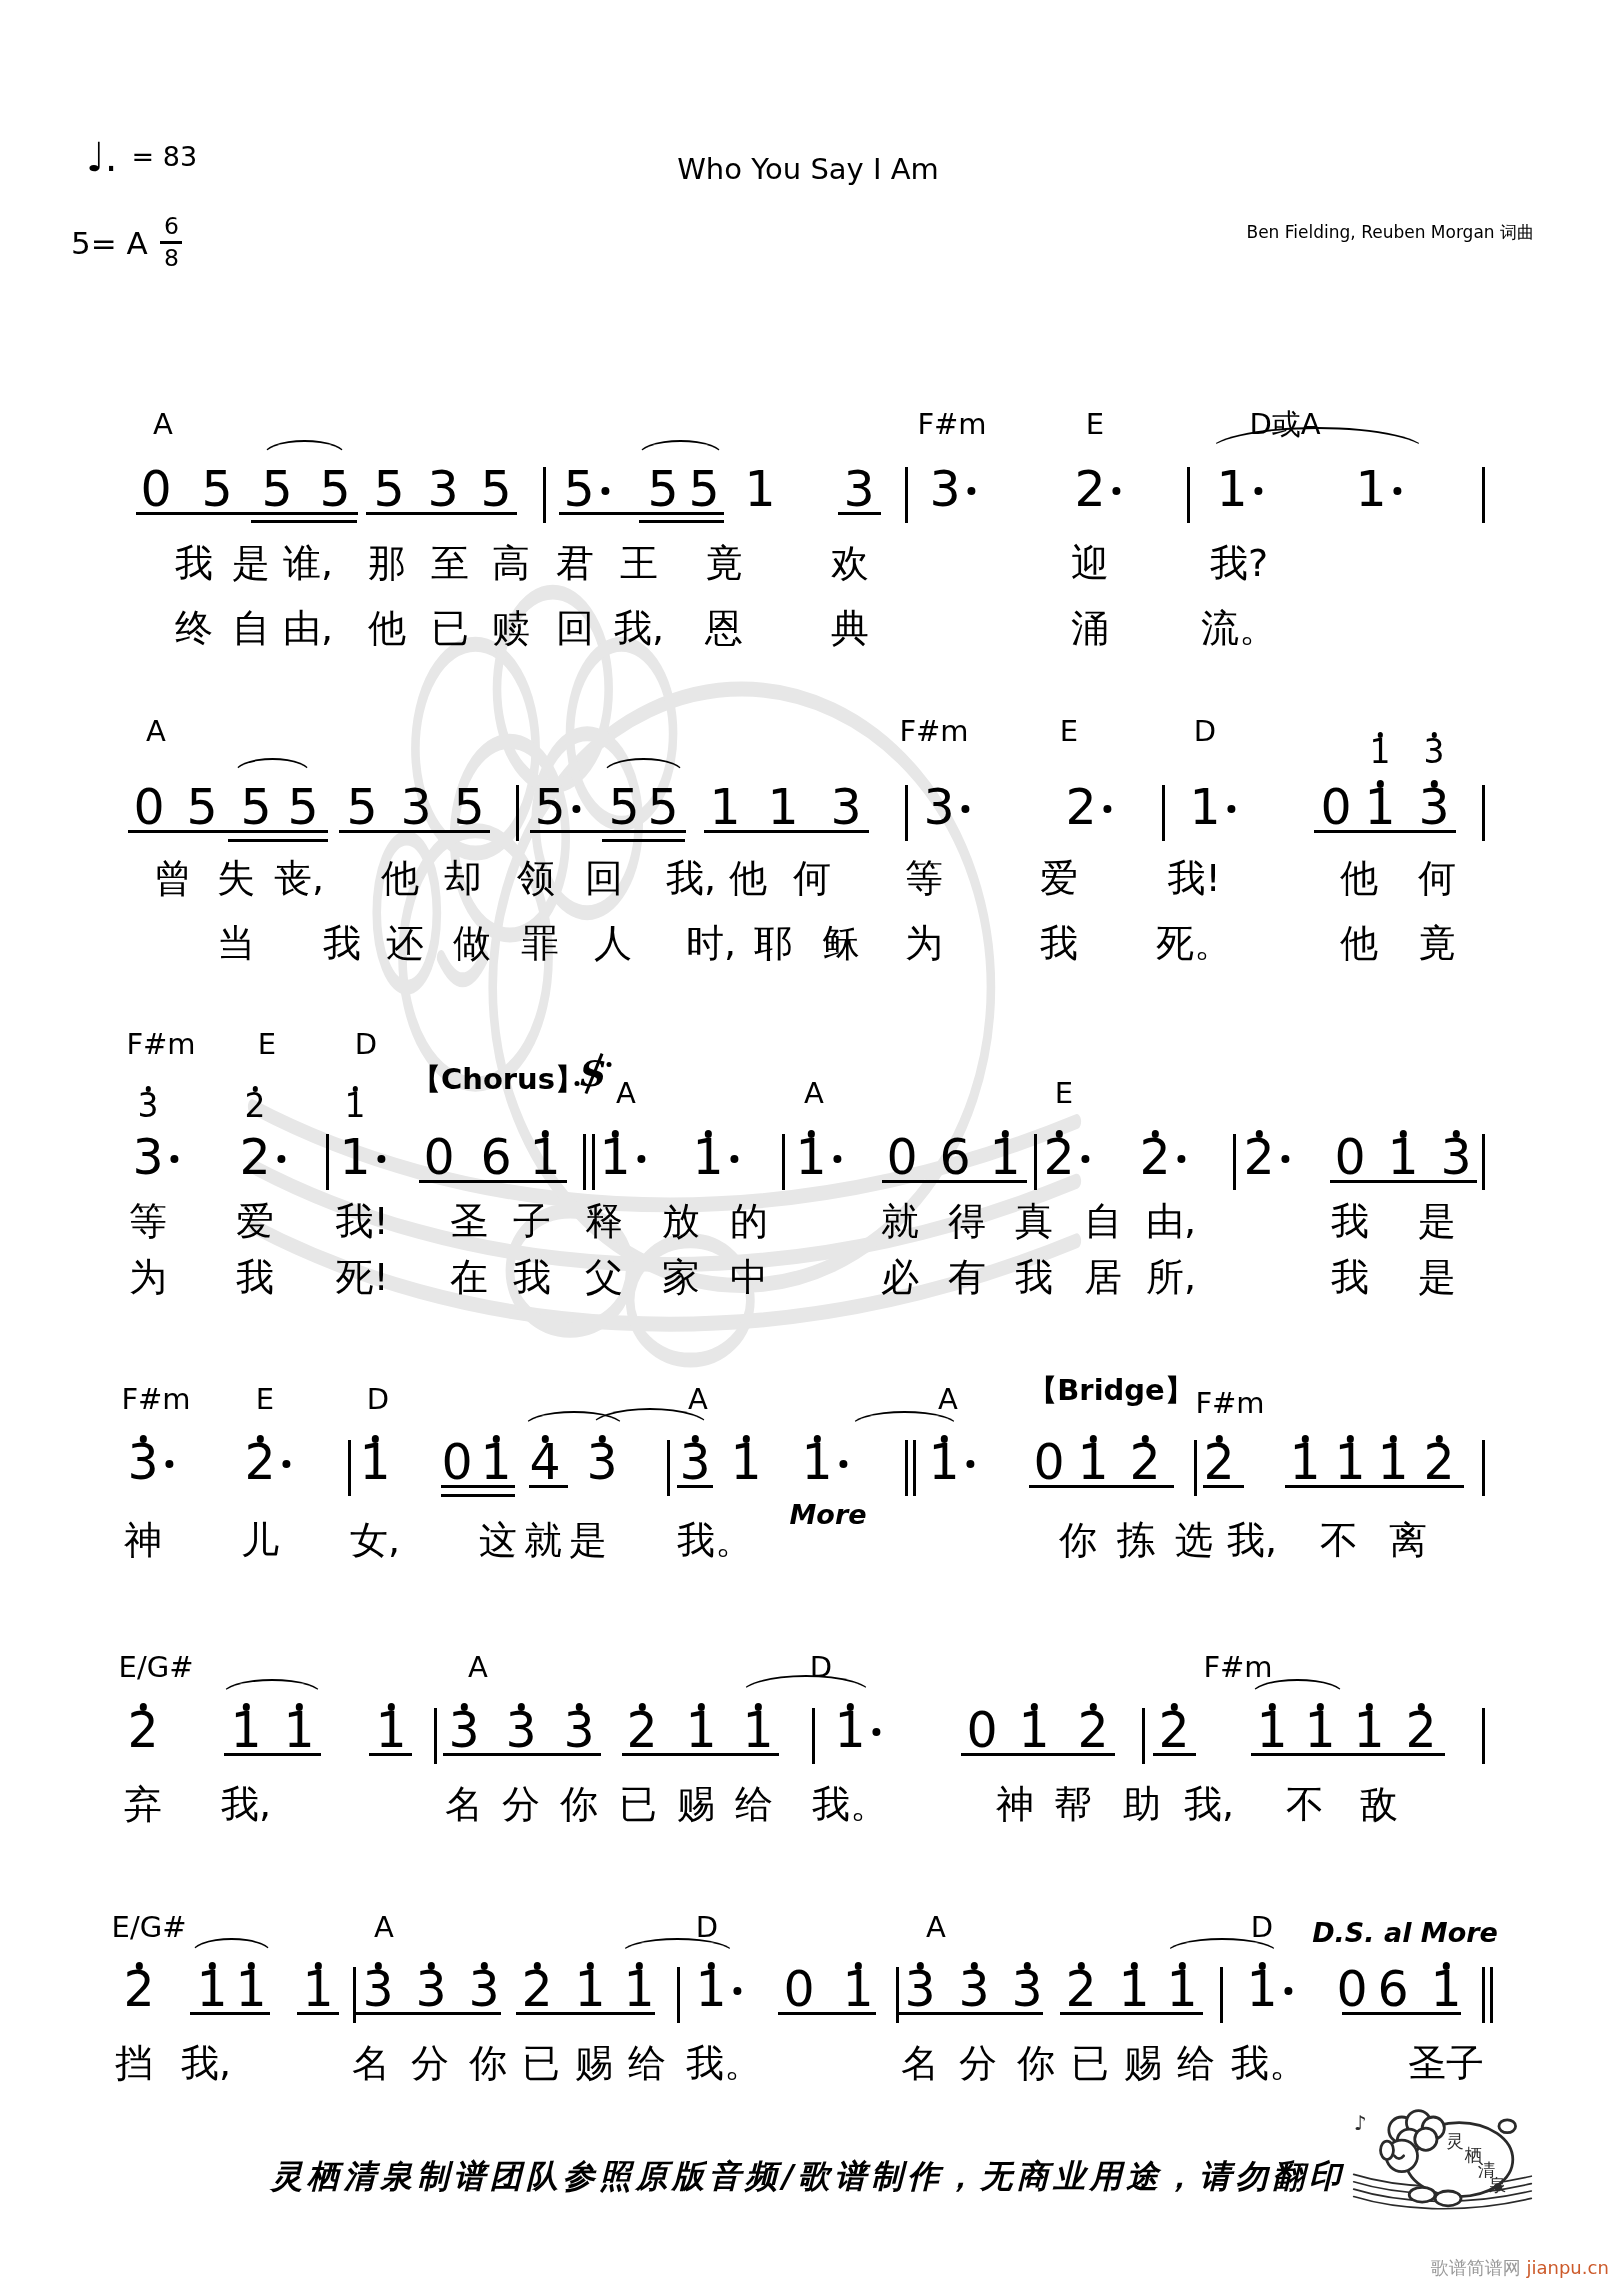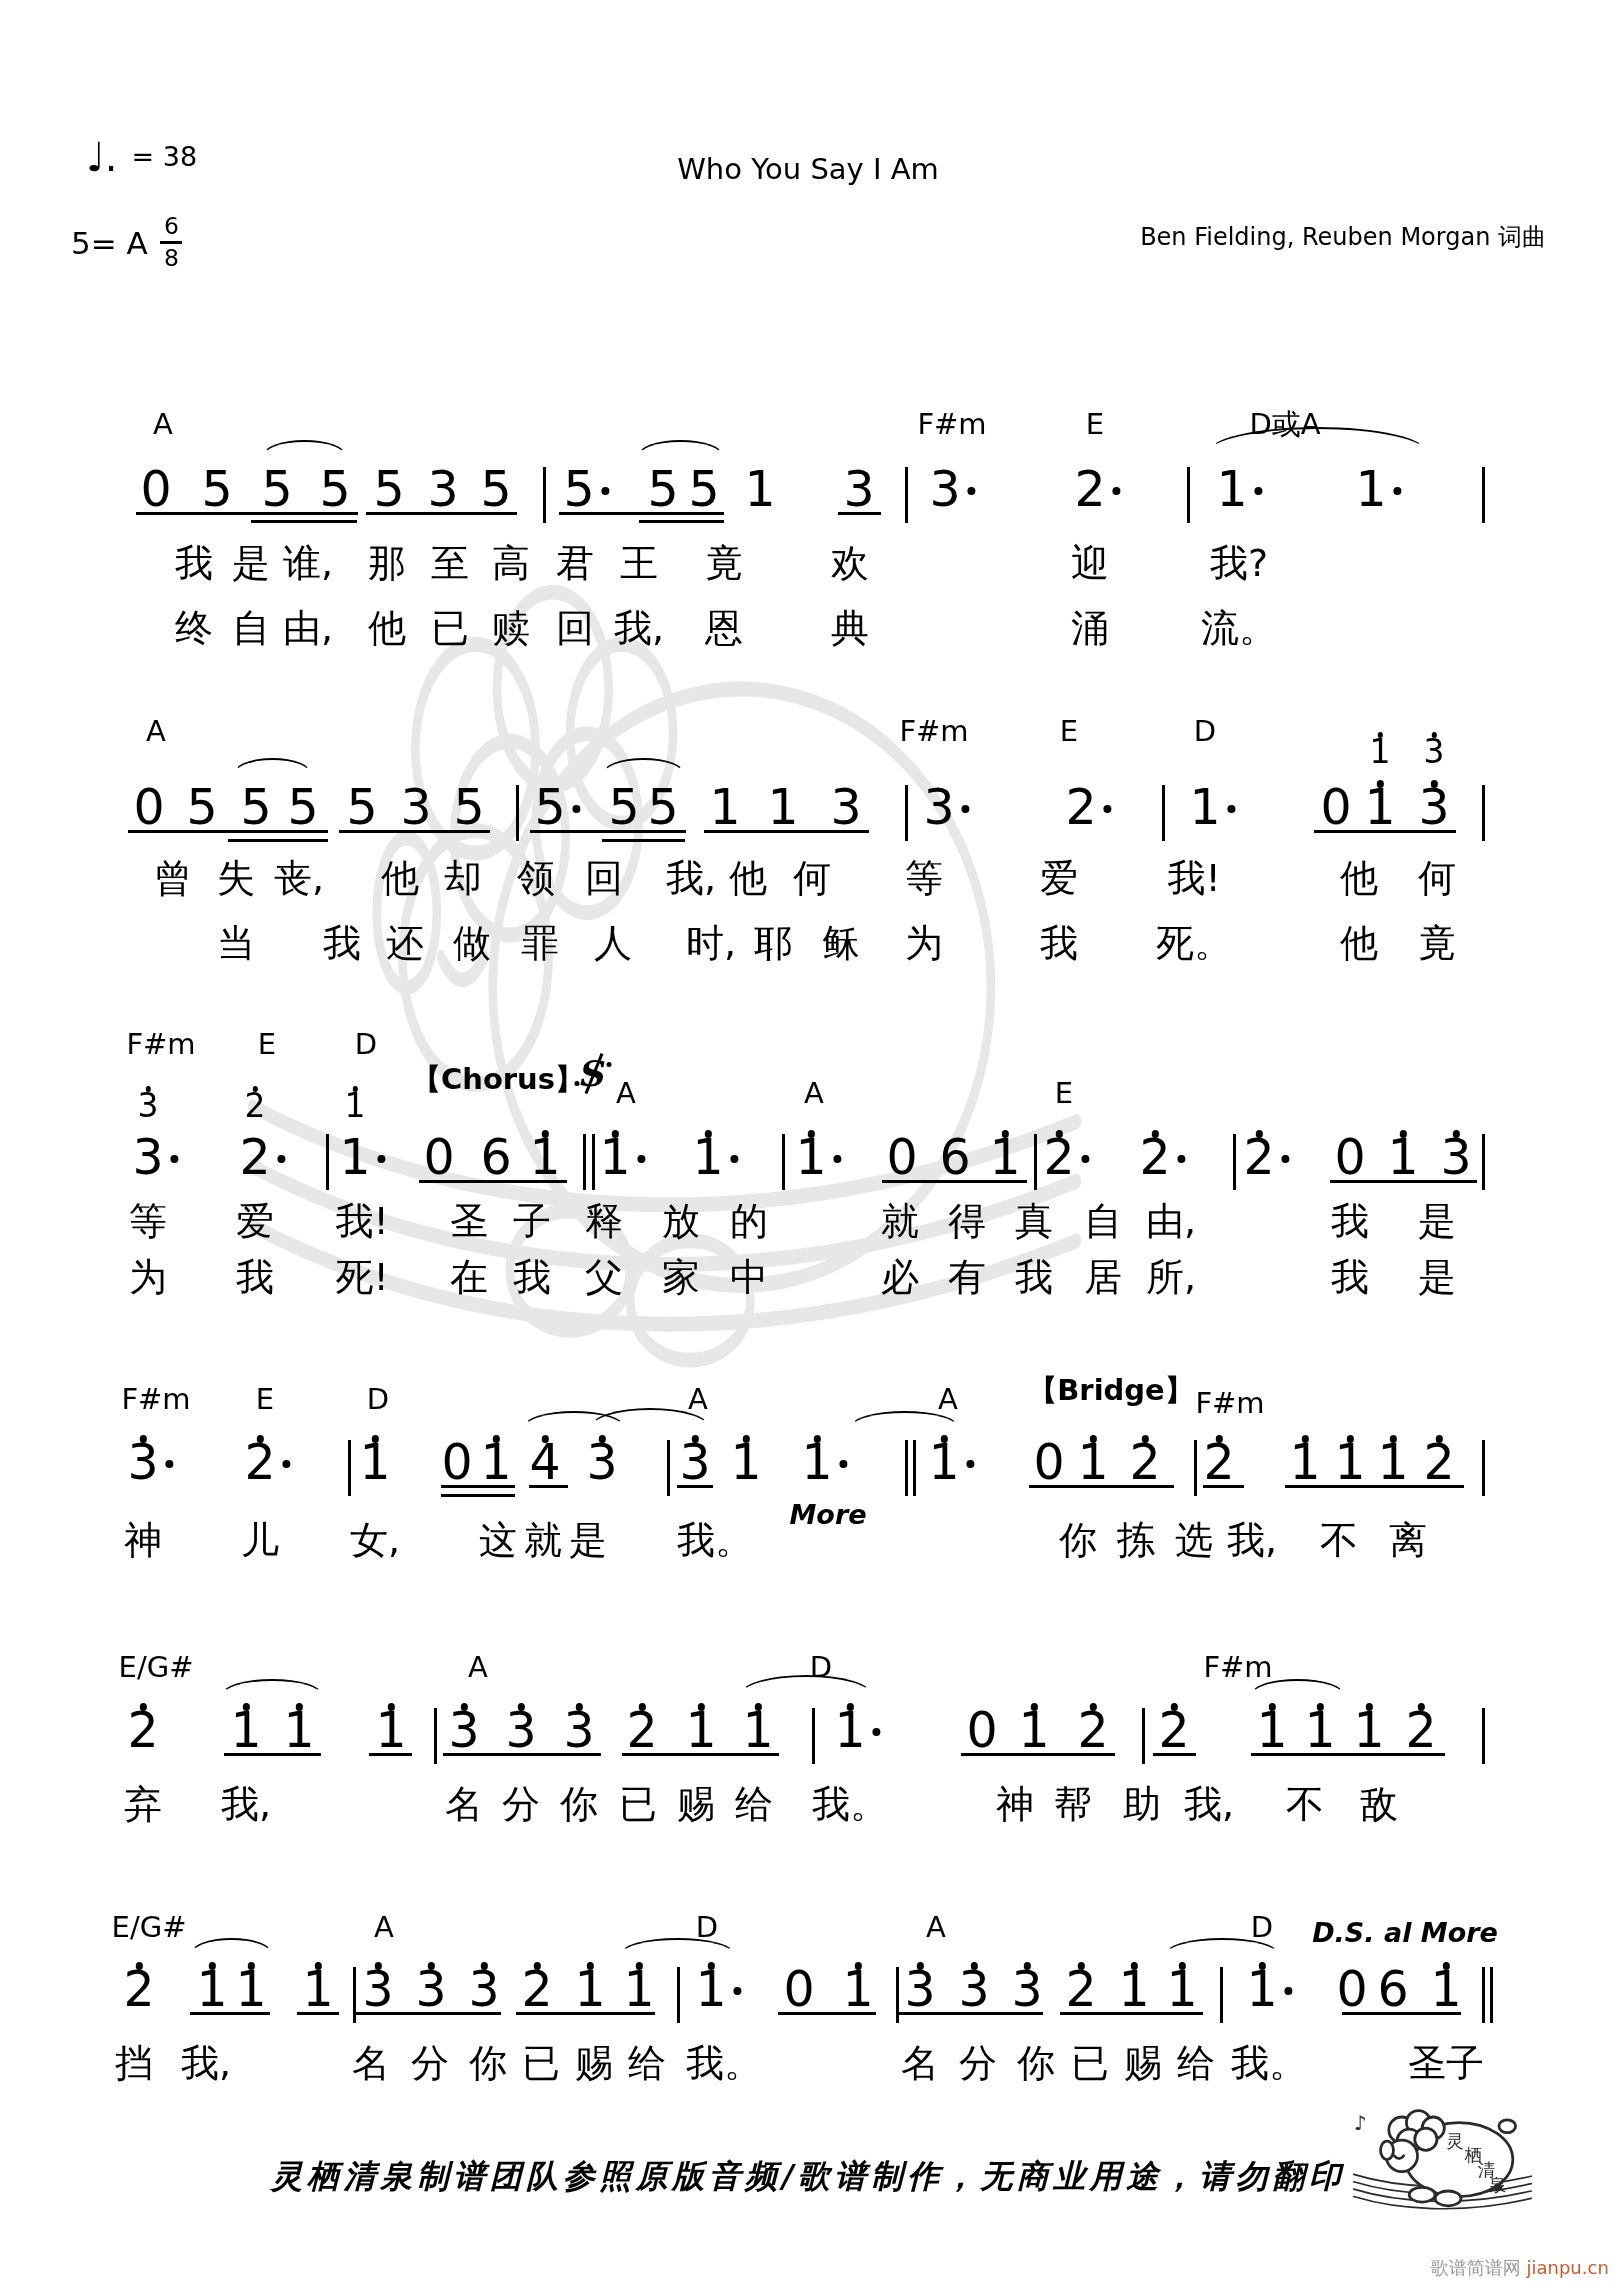--- a/index.html
+++ b/index.html
@@ -7,21 +7,21 @@
          font-family:"DejaVu Sans",sans-serif;color:#000;}
   .page-title{position:absolute;left:0;right:0;top:76px;text-align:center;
               font-size:62px;font-weight:bold;letter-spacing:1.8px;}
   .page-sub{position:absolute;left:0;right:0;top:152px;text-align:center;font-size:29px;}
   .page-album{position:absolute;left:0;right:0;top:192px;text-align:center;font-size:29px;}
   .tempo{position:absolute;left:86px;top:134px;font-size:27px;white-space:nowrap;}
   .tempo-note{font-size:40px;vertical-align:-5.4px;margin-right:5.4px;}
   .keysig{position:absolute;left:71px;top:215px;font-size:31px;display:flex;align-items:center;gap:12.7px;}
   .frac{display:inline-flex;flex-direction:column;align-items:center;font-size:23.5px;line-height:1;}
   .frac .fbar{width:22px;height:2.7px;background:#000;margin:2.7px 0;}
-  .credits{position:absolute;right:70px;top:221px;font-size:24px;}
+  .credits{position:absolute;right:82px;top:221px;font-size:17px;}
   .mtext{position:absolute;transform:translateX(-50%);white-space:nowrap;line-height:1.1;}
   .chord{font-size:29px;}
   .section{font-size:29px;font-weight:bold;}
   .fine,.ds{font-size:27px;font-weight:bold;font-style:italic;}
   .note{position:absolute;transform:translateX(-50%);font-size:49px;line-height:1;}
   .small-note{font-size:33px;}
   .dgt{position:relative;display:inline-block;}
   .odot{position:absolute;bottom:calc(100% - 4.5px);left:50%;transform:translateX(-50%);
         width:7.2px;height:7.2px;border-radius:50%;background:#000;}
   .small-note .odot{width:5.4px;height:5.4px;bottom:calc(100% - 2.7px);}
@@ -68,21 +68,21 @@
       <ellipse cx="40" cy="52" rx="7" ry="10"></ellipse>
       <ellipse cx="78" cy="100" rx="14" ry="8"></ellipse>
       <ellipse cx="106" cy="104" rx="14" ry="8"></ellipse>
     </g>
   </svg>
 
   <div class="page-sub">Who You Say I Am</div>
 
   <div class="tempo">
     <span class="tempo-note">♩.</span>
-    <span>= 38</span>
+    <span>= 83</span>
   </div>
 
   <div class="keysig">
     <span>5=  A</span>
     <span class="frac">
       <span>6</span>
       <span class="fbar"></span>
       <span>8</span>
     </span>
   </div>

